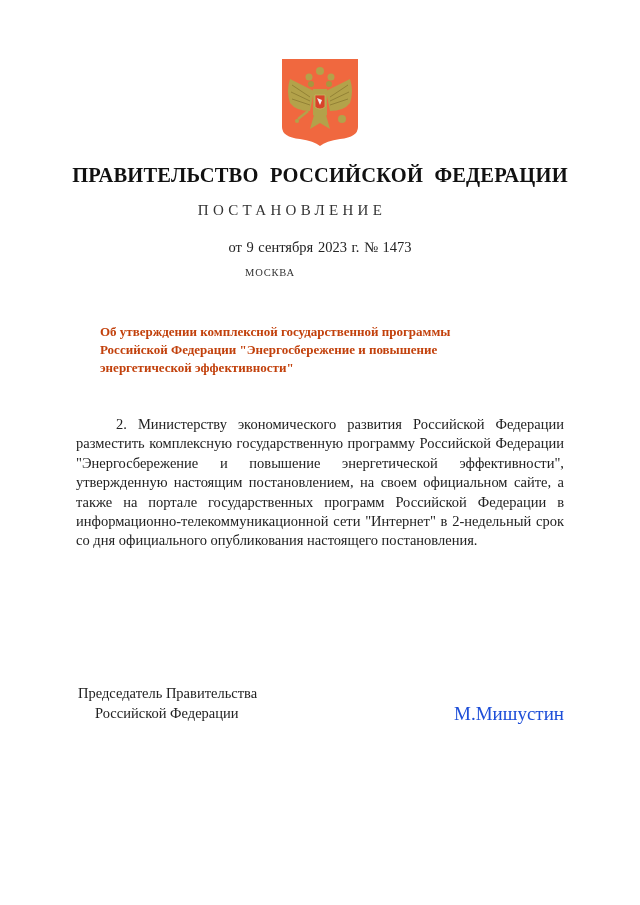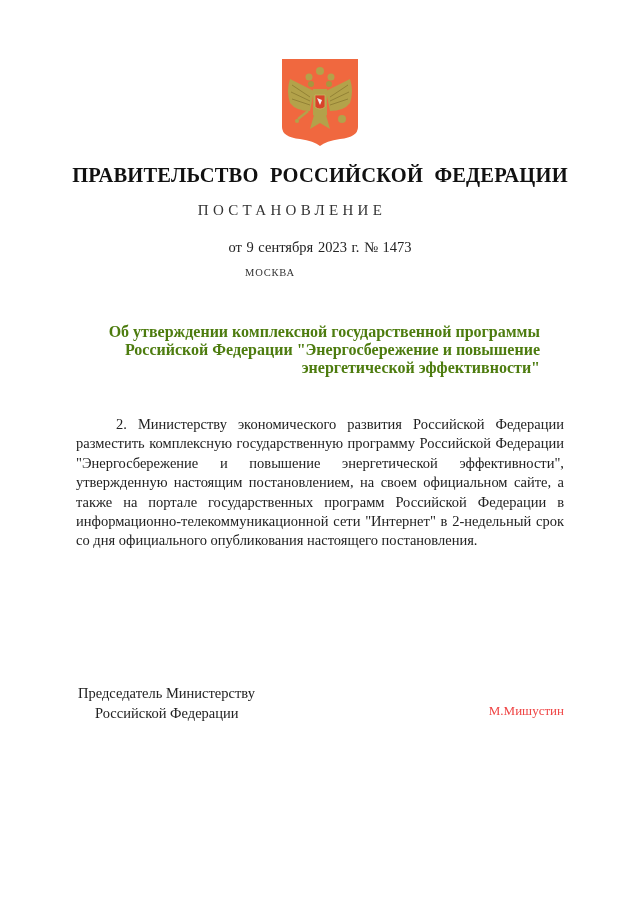--- a/index.html
+++ b/index.html
@@ -7,29 +7,29 @@
            font-family: "Liberation Serif", "DejaVu Serif", serif; color: #1a1a1a; }
     .emblem { position: absolute; left: 280px; top: 57px; width: 80px; height: 90px; }
     .gov-title { position: absolute; left: 0; width: 640px; top: 164px; text-align: center;
                  font-weight: bold; font-size: 20.5px; letter-spacing: 0.2px; word-spacing: 6px; color: #111; }
     .doc-type { position: absolute; left: 0; width: 584px; top: 202px; text-align: center;
                 font-size: 15px; letter-spacing: 4.3px; color: #333; }
     .doc-date { position: absolute; left: 0; width: 640px; top: 239px; text-align: center;
                 font-size: 14.5px; color: #222; word-spacing: 1px; }
     .doc-city { position: absolute; left: 0; width: 540px; top: 267px; text-align: center;
                 font-size: 10.5px; letter-spacing: 0.8px; color: #333; }
-    .subject { position: absolute; left: 100px; width: 440px; top: 323px; text-align: right;
-               font-weight: bold; font-size: 16px; line-height: 18px; color: #4d7c0f; }
+    .subject { position: absolute; left: 100px; width: 440px; top: 323px; text-align: left;
+               font-weight: bold; font-size: 13px; line-height: 18px; color: #c2410c; }
     .body { position: absolute; left: 76px; width: 488px; top: 415px;
             font-size: 14.5px; line-height: 19.4px; color: #222; text-align: justify; }
     .body p { margin: 0; text-indent: 40px; }
     .spaced { font-weight: bold; letter-spacing: 3.2px; }
     .sign-left { position: absolute; left: 78px; top: 683px; font-size: 14.5px; line-height: 20px; color: #222; }
     .sign-left .l2 { padding-left: 17px; }
-    .sign-right { position: absolute; right: 76px; top: 703px; font-size: 13px; color: #ef4444; }
+    .sign-right { position: absolute; right: 76px; top: 703px; font-size: 19px; color: #1d4ed8; }
   </style>
 </head>
 <body>
 
 <div>
 
   <svg class="emblem" viewBox="0 0 80 90" xmlns="http://www.w3.org/2000/svg">
     <path d="M2 2 H78 V70 Q78 80 60 82 Q46 84 40 89 Q34 84 20 82 Q2 80 2 70 Z" fill="#f0683f"></path>
 
     <circle cx="40" cy="14" r="4" fill="#b3a24a"></circle>
@@ -70,18 +70,18 @@
     <div>Об утверждении комплексной государственной программы</div>
     <div>Российской Федерации "Энергосбережение и повышение</div>
     <div>энергетической эффективности"</div>
   </div>
 
   <div class="body">
     <p>2. Министерству экономического развития Российской Федерации разместить комплексную государственную программу Российской Федерации "Энергосбережение и повышение энергетической эффективности", утвержденную настоящим постановлением, на своем официальном сайте, а также на портале государственных программ Российской Федерации в информационно-телекоммуникационной сети "Интернет" в 2-недельный срок со дня официального опубликования настоящего постановления.</p>
   </div>
 
   <div class="sign-left">
-    <div>Председатель Министерству</div>
+    <div>Председатель Правительства</div>
     <div class="l2">Российской Федерации</div>
   </div>
   <div class="sign-right">М.Мишустин</div>
 
 </div>
 
 </body></html>

